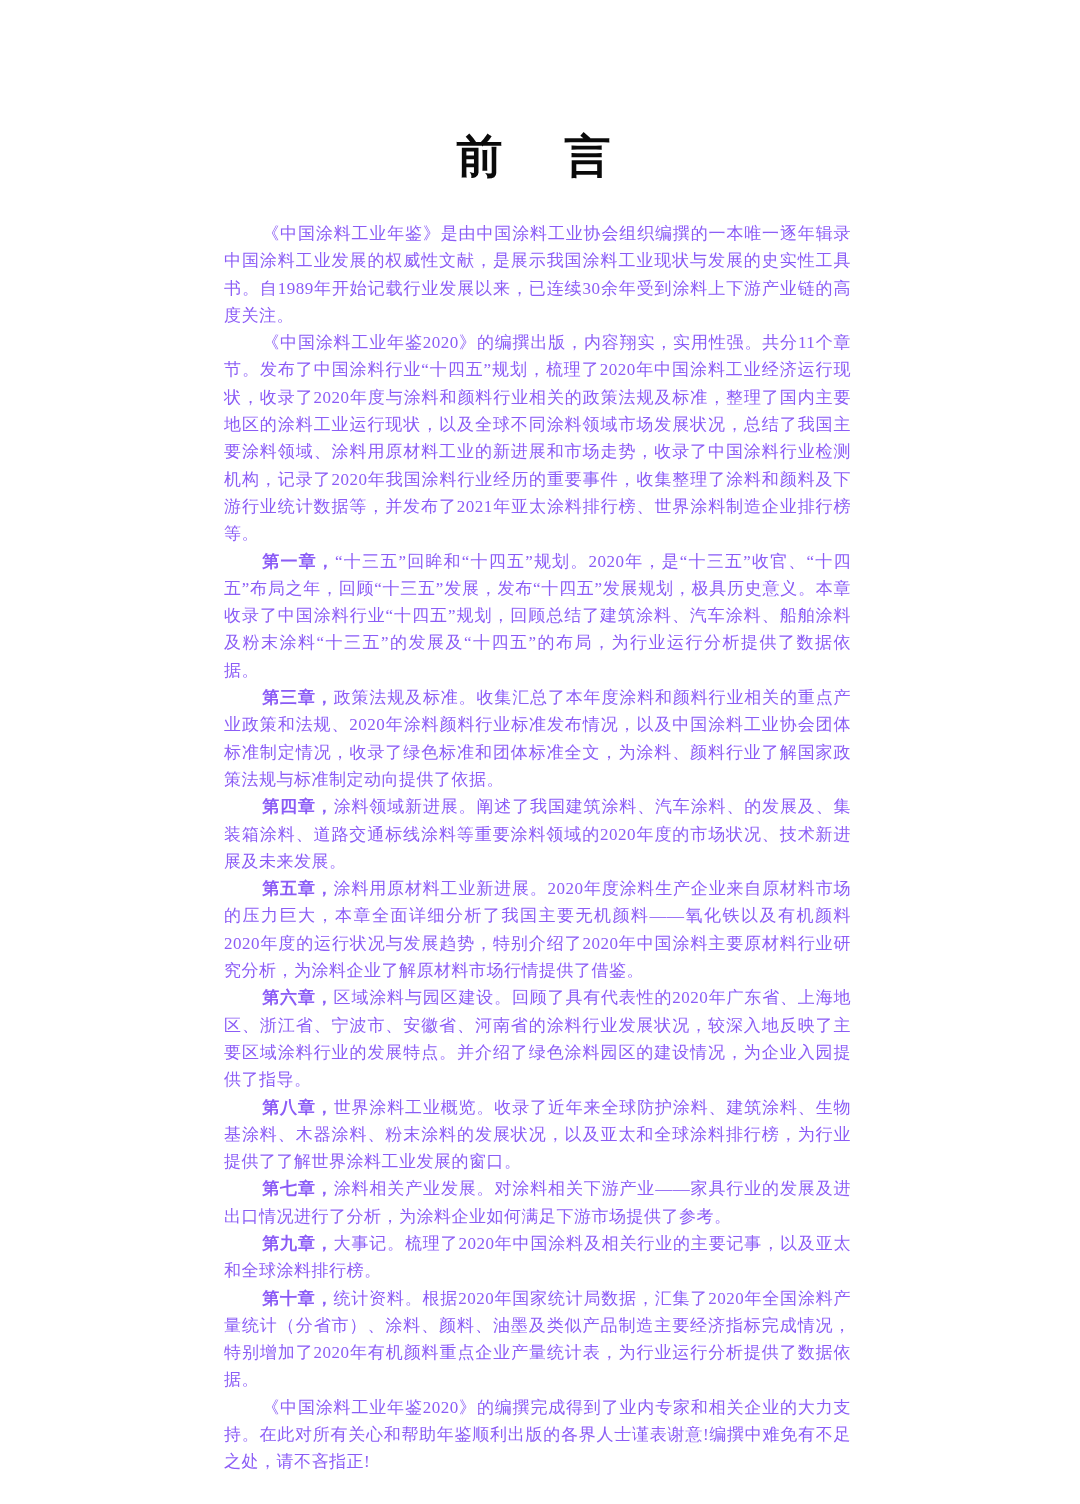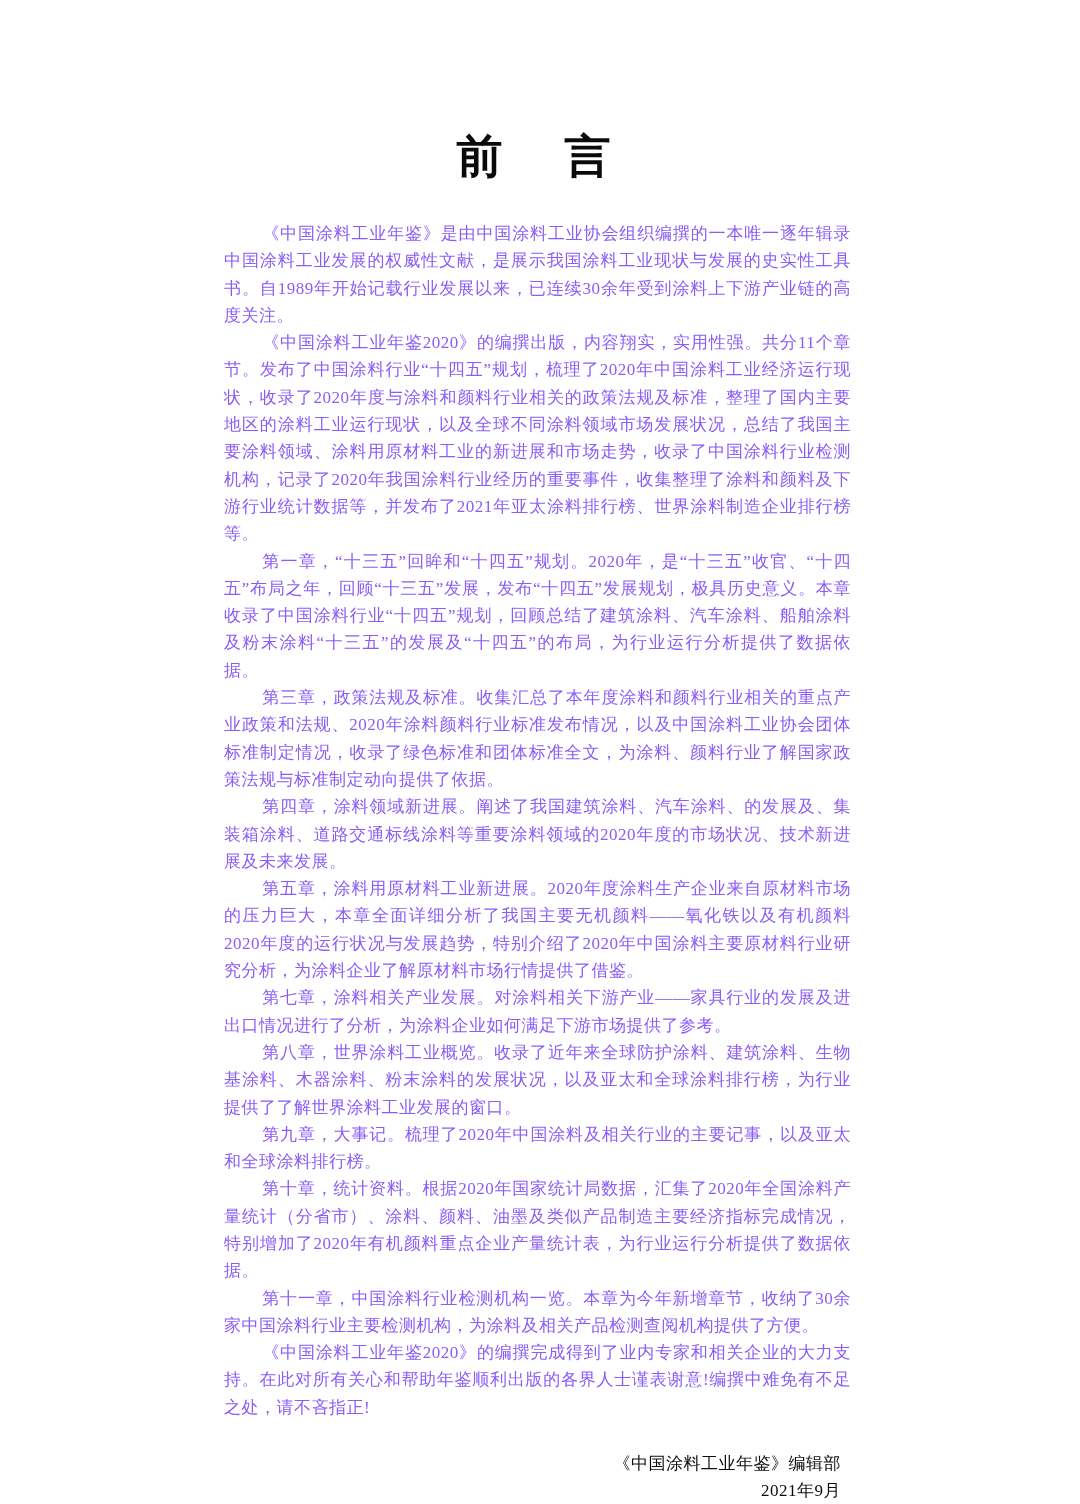--- a/index.html
+++ b/index.html
@@ -34,21 +34,21 @@
     margin: 0;
     font-size: 17px;
     line-height: 27.3px;
     text-align: justify;
     text-indent: 2.25em;
     color: #8b5cf6;
     letter-spacing: 0.5px;
   }
   .lead {
     font-family: "Liberation Sans", "DejaVu Sans", sans-serif;
-    font-weight: 400;
+    font-weight: 700;
   }
   .signature {
     margin-top: 29px;
     text-align: right;
     padding-right: 10px;
     font-size: 17px;
     line-height: 27.3px;
     color: #0d0d0d;
   }
   .signature p {
@@ -69,30 +69,30 @@
 
   <p class="para"><strong class="lead">第一章，</strong><span>“十三五”回眸和“十四五”规划。2020年，是“十三五”收官、“十四五”布局之年，回顾“十三五”发展，发布“十四五”发展规划，极具历史意义。本章收录了中国涂料行业“十四五”规划，回顾总结了建筑涂料、汽车涂料、船舶涂料及粉末涂料“十三五”的发展及“十四五”的布局，为行业运行分析提供了数据依据。</span></p>
 
 
   <p class="para"><strong class="lead">第三章，</strong><span>政策法规及标准。收集汇总了本年度涂料和颜料行业相关的重点产业政策和法规、2020年涂料颜料行业标准发布情况，以及中国涂料工业协会团体标准制定情况，收录了绿色标准和团体标准全文，为涂料、颜料行业了解国家政策法规与标准制定动向提供了依据。</span></p>
 
   <p class="para"><strong class="lead">第四章，</strong><span>涂料领域新进展。阐述了我国建筑涂料、汽车涂料、的发展及、集装箱涂料、道路交通标线涂料等重要涂料领域的2020年度的市场状况、技术新进展及未来发展。</span></p>
 
   <p class="para"><strong class="lead">第五章，</strong><span>涂料用原材料工业新进展。2020年度涂料生产企业来自原材料市场的压力巨大，本章全面详细分析了我国主要无机颜料——氧化铁以及有机颜料2020年度的运行状况与发展趋势，特别介绍了2020年中国涂料主要原材料行业研究分析，为涂料企业了解原材料市场行情提供了借鉴。</span></p>
 
+  <p class="para"><strong class="lead">第六章，</strong><span>区域涂料与园区建设。回顾了具有代表性的2020年广东省、上海地区、浙江省、宁波市、安徽省、河南省的涂料行业发展状况，较深入地反映了主要区域涂料行业的发展特点。并介绍了绿色涂料园区的建设情况，为企业入园提供了指导。</span></p>
+
+  <p class="para"><strong class="lead">第八章，</strong><span>世界涂料工业概览。收录了近年来全球防护涂料、建筑涂料、生物基涂料、木器涂料、粉末涂料的发展状况，以及亚太和全球涂料排行榜，为行业提供了了解世界涂料工业发展的窗口。</span></p>
 
   <p class="para"><strong class="lead">第七章，</strong><span>涂料相关产业发展。对涂料相关下游产业——家具行业的发展及进出口情况进行了分析，为涂料企业如何满足下游市场提供了参考。</span></p>
-
-  <p class="para"><strong class="lead">第八章，</strong><span>世界涂料工业概览。收录了近年来全球防护涂料、建筑涂料、生物基涂料、木器涂料、粉末涂料的发展状况，以及亚太和全球涂料排行榜，为行业提供了了解世界涂料工业发展的窗口。</span></p>
 
   <p class="para"><strong class="lead">第九章，</strong><span>大事记。梳理了2020年中国涂料及相关行业的主要记事，以及亚太和全球涂料排行榜。</span></p>
 
   <p class="para"><strong class="lead">第十章，</strong><span>统计资料。根据2020年国家统计局数据，汇集了2020年全国涂料产量统计（分省市）、涂料、颜料、油墨及类似产品制造主要经济指标完成情况，特别增加了2020年有机颜料重点企业产量统计表，为行业运行分析提供了数据依据。</span></p>
 
-  <p class="para"><strong class="lead">第十一章，</strong><span>中国涂料行业检测机构一览。本章为今年新增章节，收纳了30余家中国涂料行业主要检测机构，为涂料及相关产品检测查阅机构提供了方便。</span></p>
 
   <p class="para"><strong class="lead"></strong><span>《中国涂料工业年鉴2020》的编撰完成得到了业内专家和相关企业的大力支持。在此对所有关心和帮助年鉴顺利出版的各界人士谨表谢意!编撰中难免有不足之处，请不吝指正!</span></p>
 </div>
 
   <div class="signature">
     <p>《中国涂料工业年鉴》编辑部</p>
     <p>2021年9月</p>
   </div>
 </div>
 

